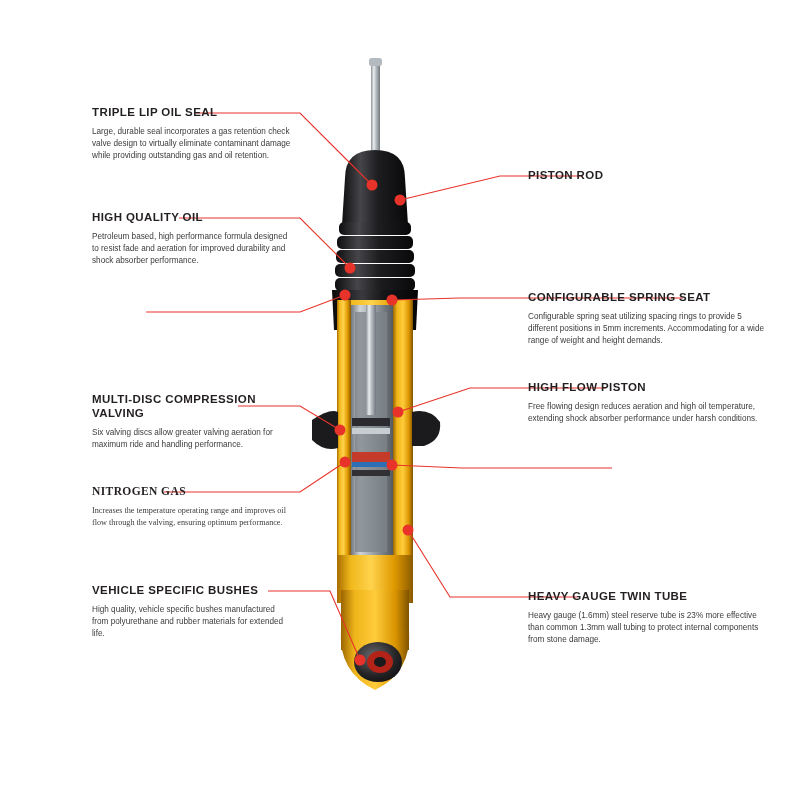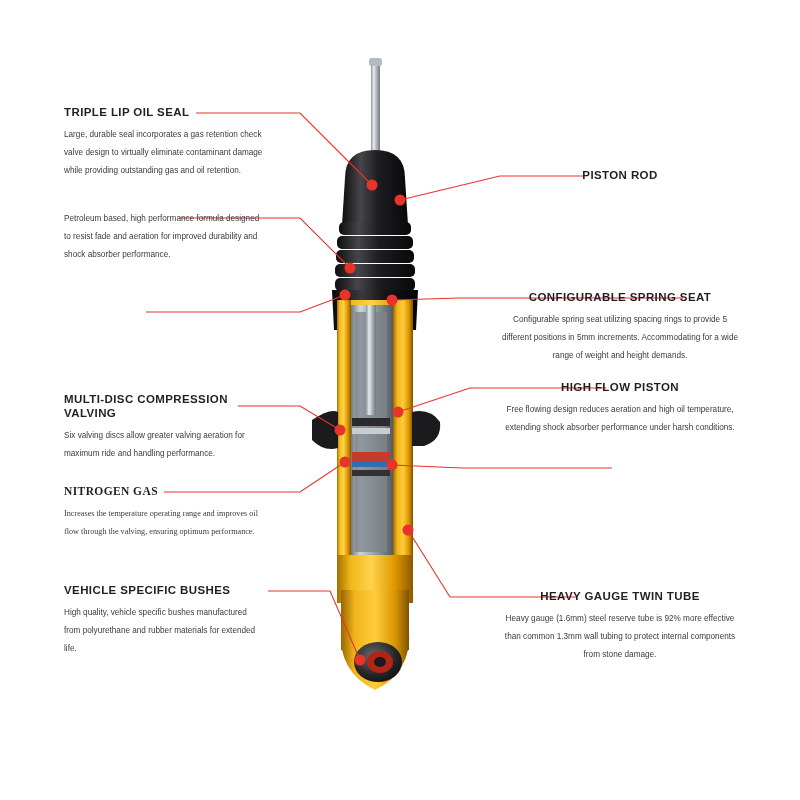--- a/index.html
+++ b/index.html
@@ -19,40 +19,41 @@
   #diagram {
     position: absolute;
     left: 0; top: 0;
     width: 800px;
     height: 800px;
   }
 
   .callout {
     position: absolute;
     width: 200px;
+    margin-left: 28px;
   }
   .callout .c-title {
     font-size: 11.5px;
     font-weight: bold;
     letter-spacing: 0.4px;
     line-height: 14px;
     margin: 0 0 7px 0;
     color: #231f20;
     text-transform: uppercase;
   }
   .callout .c-body {
     font-size: 8.2px;
-    line-height: 18px;
+    line-height: 12px;
     margin: 0;
     color: #3b3b3b;
   }
 
   
   .left { text-align: left; }
-  .right { text-align: center; }
+  .right { text-align: left; }
 
   
   svg#art {
     position: absolute;
     left: 0; top: 0;
     width: 800px;
     height: 800px;
     pointer-events: none;
   }
 </style>
@@ -191,20 +192,21 @@
       <circle cx="408" cy="530" r="5.5"></circle>
     </g>
   </svg>
 
   <div class="callout left" style="left:64px; top:105px; width:200px;">
     <div class="c-title">TRIPLE LIP OIL SEAL</div>
     <div class="c-body">Large, durable seal incorporates a gas retention check valve design to virtually eliminate contaminant damage while providing outstanding gas and oil retention.</div>
   </div>
 
   <div class="callout left" style="left:64px; top:210px; width:200px;">
+    <div class="c-title">HIGH QUALITY OIL</div>
     <div class="c-body">Petroleum based, high performance formula designed to resist fade and aeration for improved durability and shock absorber performance.</div>
   </div>
 
   <div class="callout left" style="left:64px; top:304px; width:200px;">
   </div>
 
   <div class="callout left" style="left:64px; top:392px; width:200px;">
     <div class="c-title">MULTI-DISC COMPRESSION VALVING</div>
     <div class="c-body">Six valving discs allow greater valving aeration for maximum ride and handling performance.</div>
   </div>
@@ -229,16 +231,16 @@
   </div>
 
   <div class="callout right" style="left:500px; top:380px; width:240px;">
     <div class="c-title">HIGH FLOW PISTON</div>
     <div class="c-body">Free flowing design reduces aeration and high oil temperature, extending shock absorber performance under harsh conditions.</div>
   </div>
 
 
   <div class="callout right" style="left:500px; top:589px; width:240px;">
     <div class="c-title">HEAVY GAUGE TWIN TUBE</div>
-    <div class="c-body">Heavy gauge (1.6mm) steel reserve tube is 92% more effective than common 1.3mm wall tubing to protect internal components from stone damage.</div>
+    <div class="c-body">Heavy gauge (1.6mm) steel reserve tube is 23% more effective than common 1.3mm wall tubing to protect internal components from stone damage.</div>
   </div>
 
 </div>
 
 </body></html>

